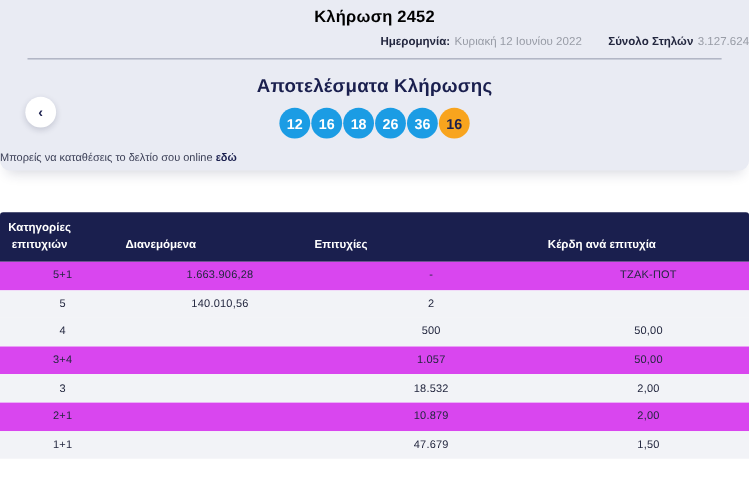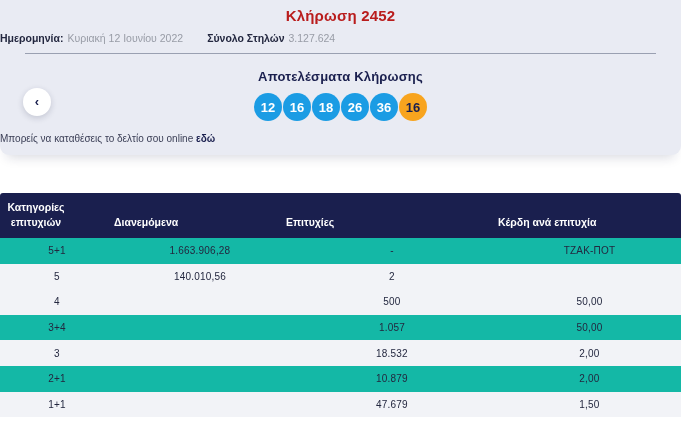--- a/index.html
+++ b/index.html
@@ -6,30 +6,30 @@
   html,body { width:681px; height:446px; background:#fff; overflow:hidden;
     font-family:"Liberation Sans","DejaVu Sans",sans-serif; }
 
   .page { position:relative; width:681px; height:446px; background:#fff; }
 
   
   .panel { position:relative; width:681px; height:155px; background:#E9EBF3;
     border-radius:0 0 9px 9px; box-shadow:0 9px 12px -7px rgba(30,35,70,.18); }
 
   .draw-title { padding-top:7px; text-align:center; font-size:15px; font-weight:bold;
-    color:#b91c1c; letter-spacing:.2px; }
+    color:#000000; letter-spacing:.2px; }
 
-  .meta-row { margin-top:8px; display:flex; justify-content:flex-start; gap:24px;
+  .meta-row { margin-top:8px; display:flex; justify-content:flex-end; gap:24px;
     font-size:10.5px; color:#989CA6; }
   .meta-item { display:flex; gap:4px; }
   .meta-label { font-weight:bold; color:#23273F; }
 
   .divider { margin:9px 25px 0 25px; height:0; border-top:1px solid #9AA0B1; }
 
-  .results-title { margin-top:15px; text-align:center; font-size:13px; font-weight:bold;
+  .results-title { margin-top:15px; text-align:center; font-size:17px; font-weight:bold;
     color:#1A1F4E; letter-spacing:.2px; }
 
   .balls { margin-top:9px; display:flex; justify-content:center; gap:1px; }
   .ball { width:28px; height:28px; border-radius:50%; background:#1B9CE4; color:#fff;
     font-size:13px; font-weight:bold; display:flex; align-items:center; justify-content:center; }
   .ball.joker { background:#F8A41E; color:#1A1F4E; }
 
   .online-line { margin-top:12px; text-align:left; font-size:10px; color:#3A3E55; }
   .online-link { font-weight:bold; color:#1A1F4E; cursor:pointer; }
 
@@ -40,21 +40,21 @@
 
   
   .table { position:absolute; left:0; top:193px; width:681px; }
   .thead { display:grid; grid-template-columns:114px 172px 212px 183px; height:45px;
     background:#1A1F4E; border-radius:3px 3px 0 0; }
   .th { display:flex; align-items:flex-end; padding-bottom:7px;
     color:#fff; font-size:10.5px; font-weight:bold; text-align:center; line-height:1.5; }
   .th:first-child span { display:inline-block; max-width:72px; }
 
   .tbody { display:grid; grid-auto-rows:25.6px; }
-  .trow { display:grid; grid-template-columns:114px 172px 212px 183px; background:#14b8a6; }
+  .trow { display:grid; grid-template-columns:114px 172px 212px 183px; background:#d946ef; }
   .trow.alt { background:#F2F3F7; }
   .cell { display:flex; align-items:center; justify-content:center;
     font-size:10px; color:#23273F; letter-spacing:.2px; }
 </style>
 </head>
 <body>
 
 <div class="page">
 
   <div class="panel">

